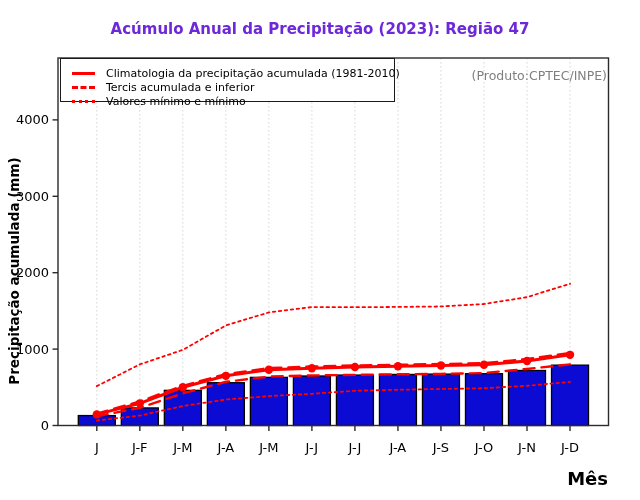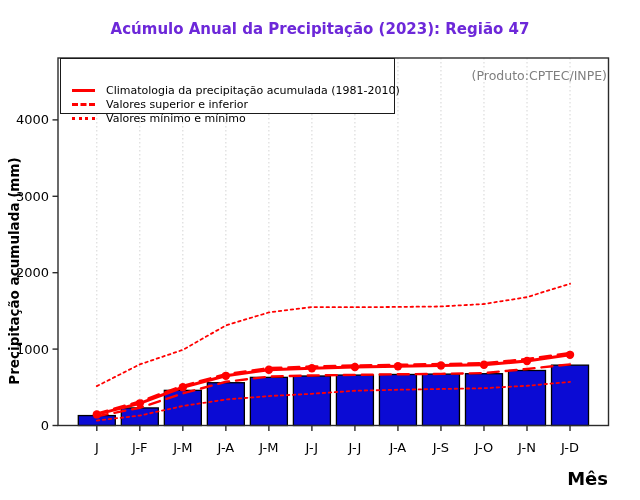--- a/index.html
+++ b/index.html
@@ -14,23 +14,23 @@
   }
   .y-axis-title{
     position:absolute;left:-116px;top:263px;width:260px;text-align:center;
     transform:rotate(-90deg);font-size:13.5px;font-weight:bold;color:#000;
   }
   .x-axis-title{
     position:absolute;left:58px;top:468px;width:550px;text-align:right;
     font-size:18px;font-weight:bold;color:#000;
   }
   .legend-box{
-    position:absolute;left:60px;top:58px;width:335px;height:56px;
+    position:absolute;left:60px;top:58px;width:335px;height:44px;
     background:#ffffff;border:1.4px solid #1a1a1a;box-sizing:border-box;
-    padding-top:24px;
+    padding-top:7px;
   }
   .legend-row{display:flex;align-items:center;height:14px;padding-left:11px;}
   .legend-swatch{width:23px;margin-right:11px;flex:0 0 23px;}
   .sw-solid{border-top:3px solid #ff0000;}
   .sw-dashed{border-top:3px dashed #ff0000;}
   .sw-dotted{border-top:3px dotted #ff0000;}
   .legend-label{font-size:11px;color:#000;white-space:nowrap;}
   .watermark{
     position:absolute;right:33px;top:68px;font-size:12.5px;color:#7f7f7f;text-align:center;
   }
@@ -125,21 +125,21 @@
 
   <div class="x-axis-title">Mês</div>
 
   <div class="legend-box">
     <div class="legend-row">
       <span class="legend-swatch sw-solid"></span>
       <span class="legend-label">Climatologia da precipitação acumulada (1981-2010)</span>
     </div>
     <div class="legend-row">
       <span class="legend-swatch sw-dashed"></span>
-      <span class="legend-label">Valores superior e inferior</span>
+      <span class="legend-label">Tercis acumulada e inferior</span>
     </div>
     <div class="legend-row">
       <span class="legend-swatch sw-dotted"></span>
       <span class="legend-label">Valores mínimo e mínimo</span>
     </div>
   </div>
 
   <div class="watermark">(Produto:CPTEC/INPE)</div>
 
 </div>

